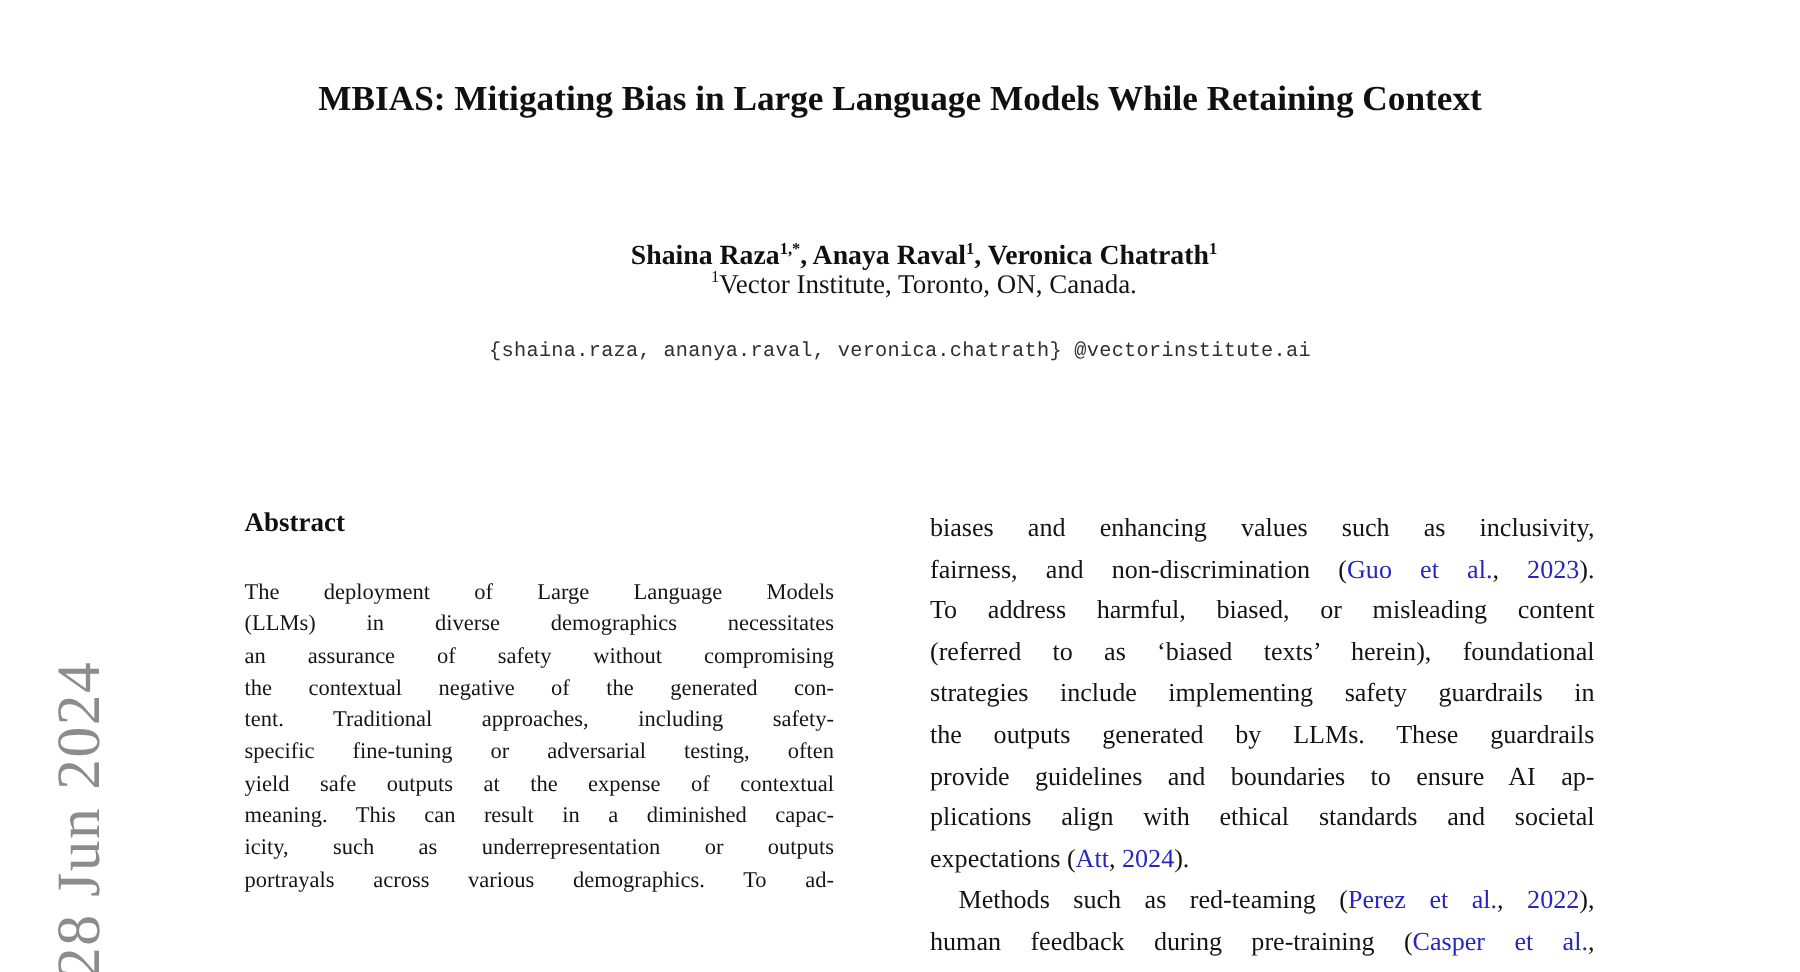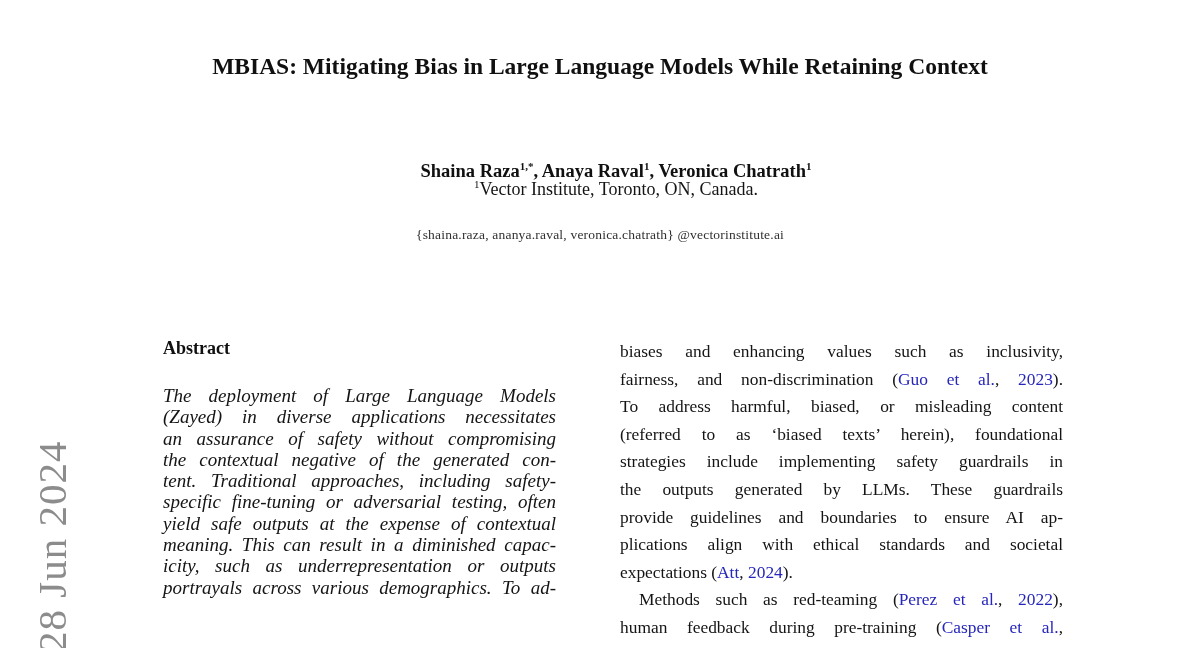--- a/index.html
+++ b/index.html
@@ -61,41 +61,40 @@
     font-size: 18px;
     color: #141414;
     padding-left: 16px;
   }
   .email {
     position: absolute;
     top: 227px;
     left: 0;
     width: 100%;
     text-align: center;
-    font-family: Liberation Serif, serif;
+    font-family: Liberation Mono, monospace;
     font-size: 13.5px;
     letter-spacing: 0.2px;
     color: #303030;
   }
   .col-left {
     position: absolute;
     left: 163px;
     top: 336px;
     width: 393px;
   }
   .abs-heading {
     font-weight: bold;
     font-size: 18px;
     color: #101010;
     line-height: 25px;
   }
   .abs-body {
     margin-top: 24px;
-    font-size: 19px;
-    font-style: italic;
+    font-size: 15px;
   }
   .abs-body .line {
     height: 21.3px;
     line-height: 21.3px;
     text-align: justify;
     text-align-last: justify;
     white-space: nowrap;
   }
   .col-right {
     position: absolute;
@@ -127,21 +126,21 @@
   <div class="authors" id="authors-line"><span>Shaina Raza</span><sup>1,*</sup><span>, </span><span>Anaya Raval</span><sup>1</sup><span>, </span><span>Veronica Chatrath</span><sup>1</sup></div>
 
   <div class="affiliation"><sup>1</sup><span>Vector Institute, Toronto, ON, Canada.</span></div>
 
   <div class="email">{shaina.raza, ananya.raval, veronica.chatrath} @vectorinstitute.ai</div>
 
   <div class="col-left">
     <div class="abs-heading">Abstract</div>
     <div class="abs-body" id="abs-body">
         <div class="line">The deployment of Large Language Models</div>
-        <div class="line">(Zayed) in diverse applications necessitates</div>
+        <div class="line">(LLMs) in diverse demographics necessitates</div>
         <div class="line">an assurance of safety without compromising</div>
         <div class="line">the contextual negative of the generated con-</div>
         <div class="line">tent. Traditional approaches, including safety-</div>
         <div class="line">specific fine-tuning or adversarial testing, often</div>
         <div class="line">yield safe outputs at the expense of contextual</div>
         <div class="line">meaning. This can result in a diminished capac-</div>
         <div class="line">icity, such as underrepresentation or outputs</div>
         <div class="line">portrayals across various demographics. To ad-</div>
       </div>
   </div>

